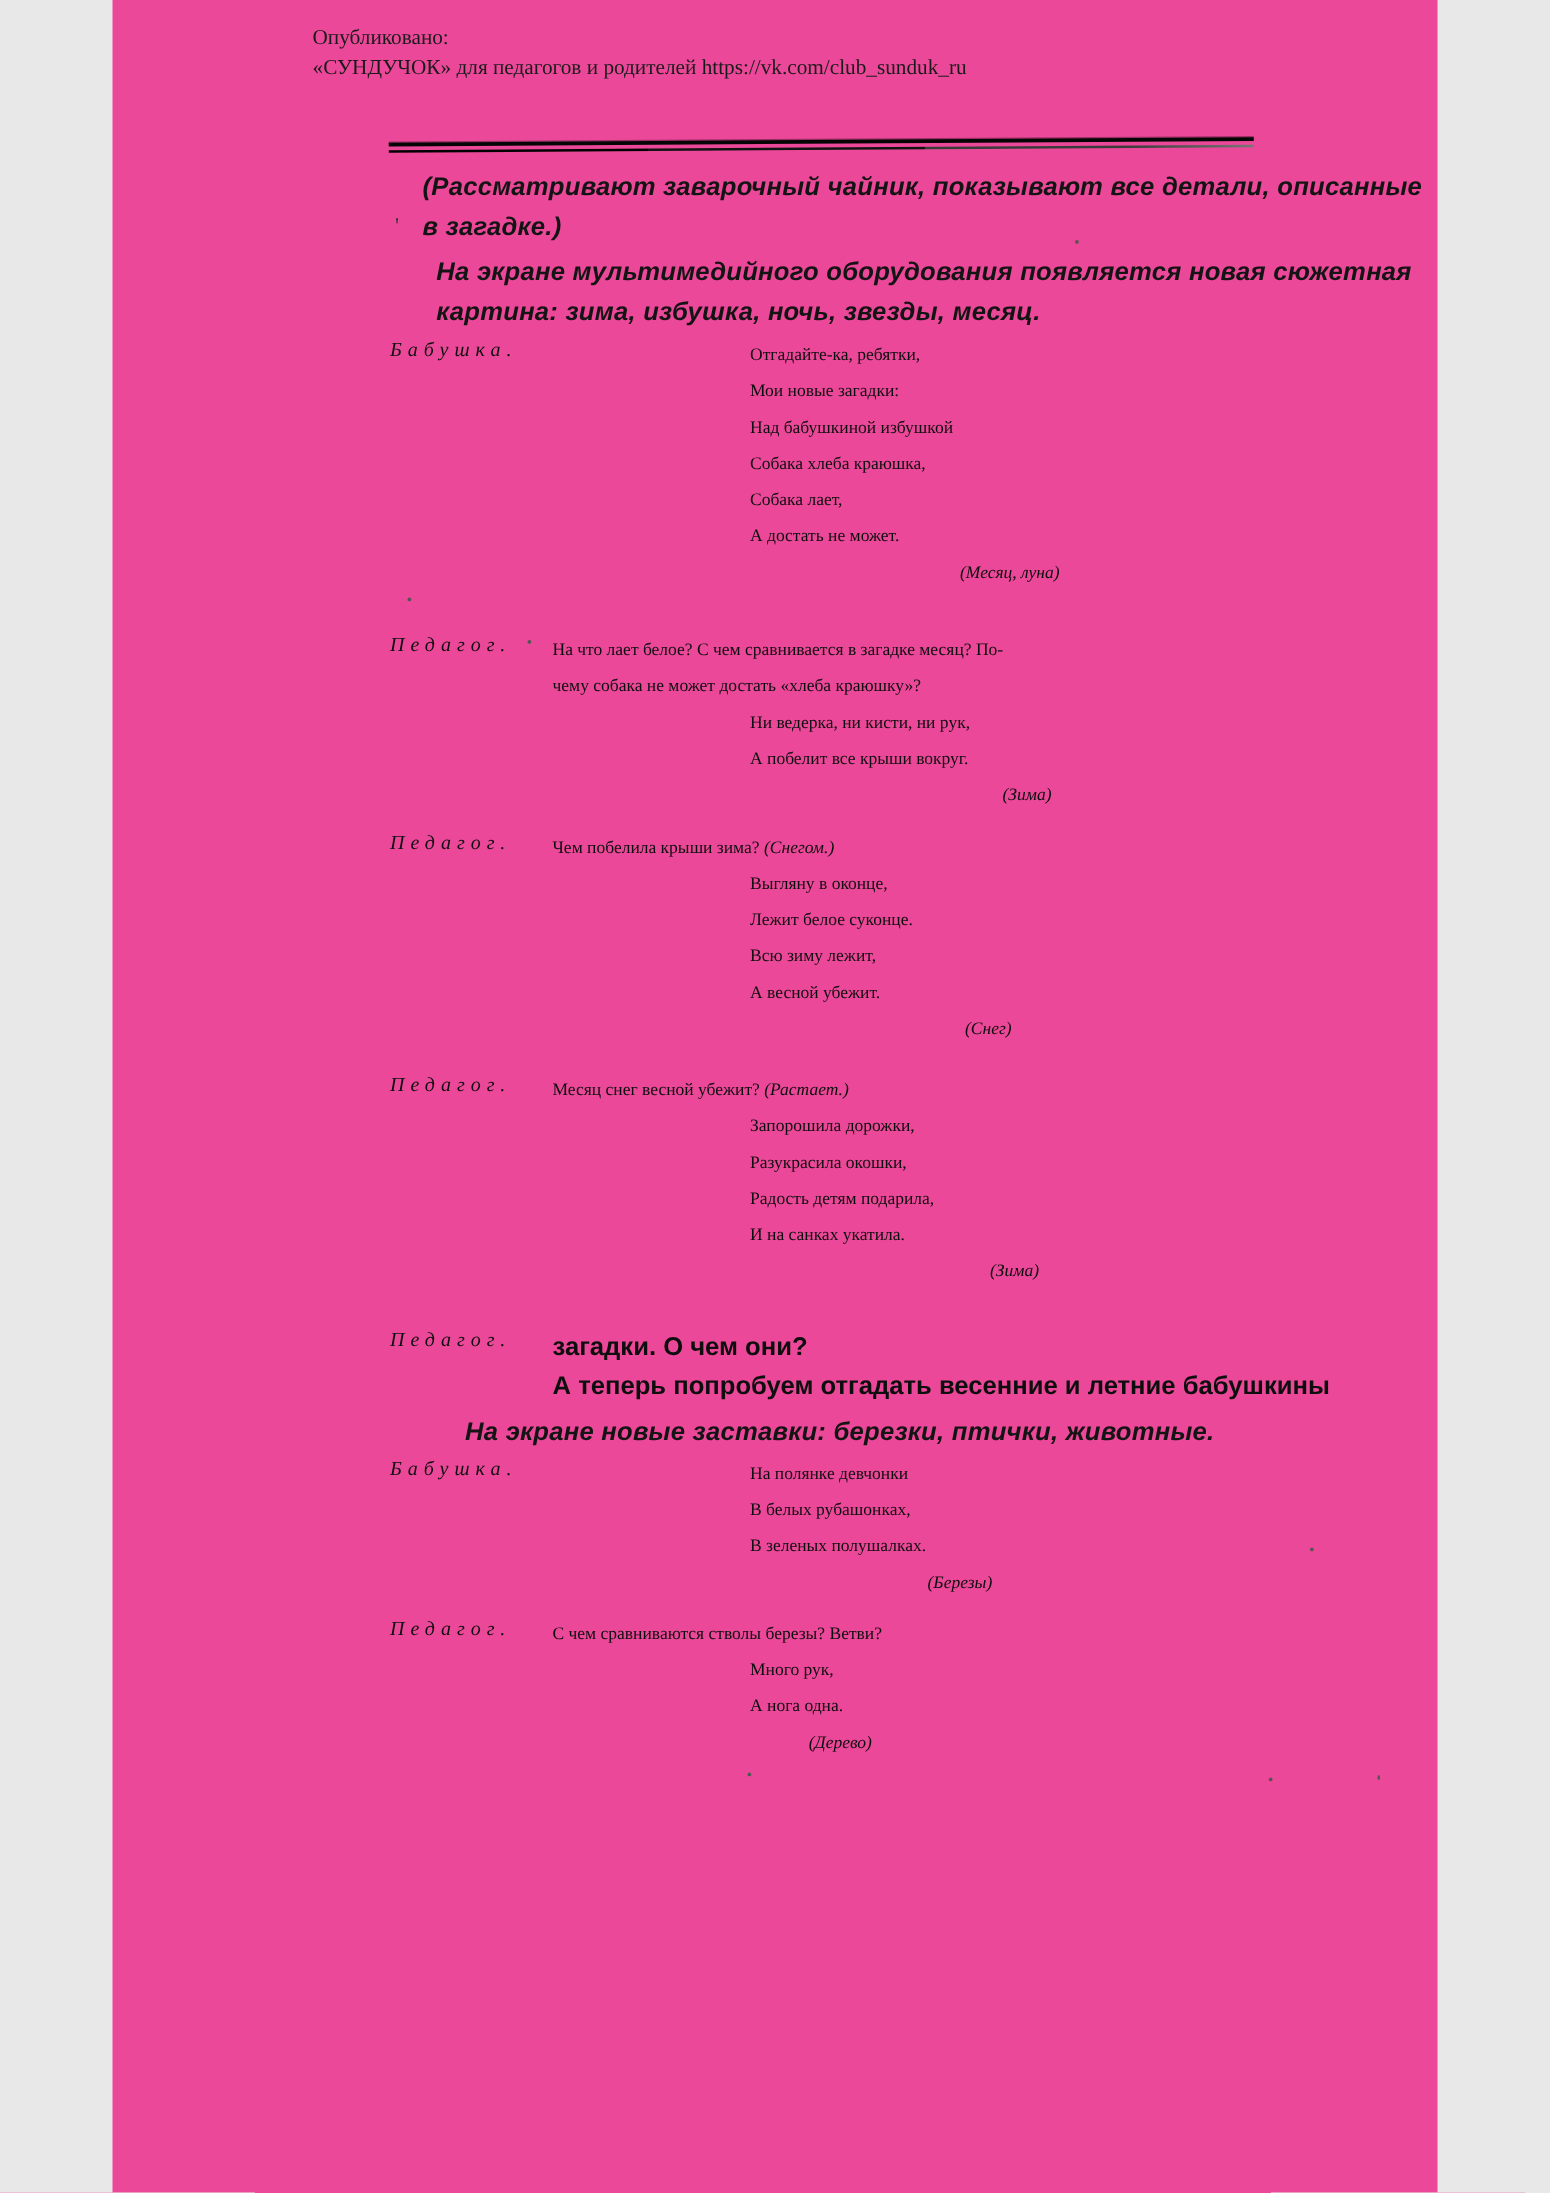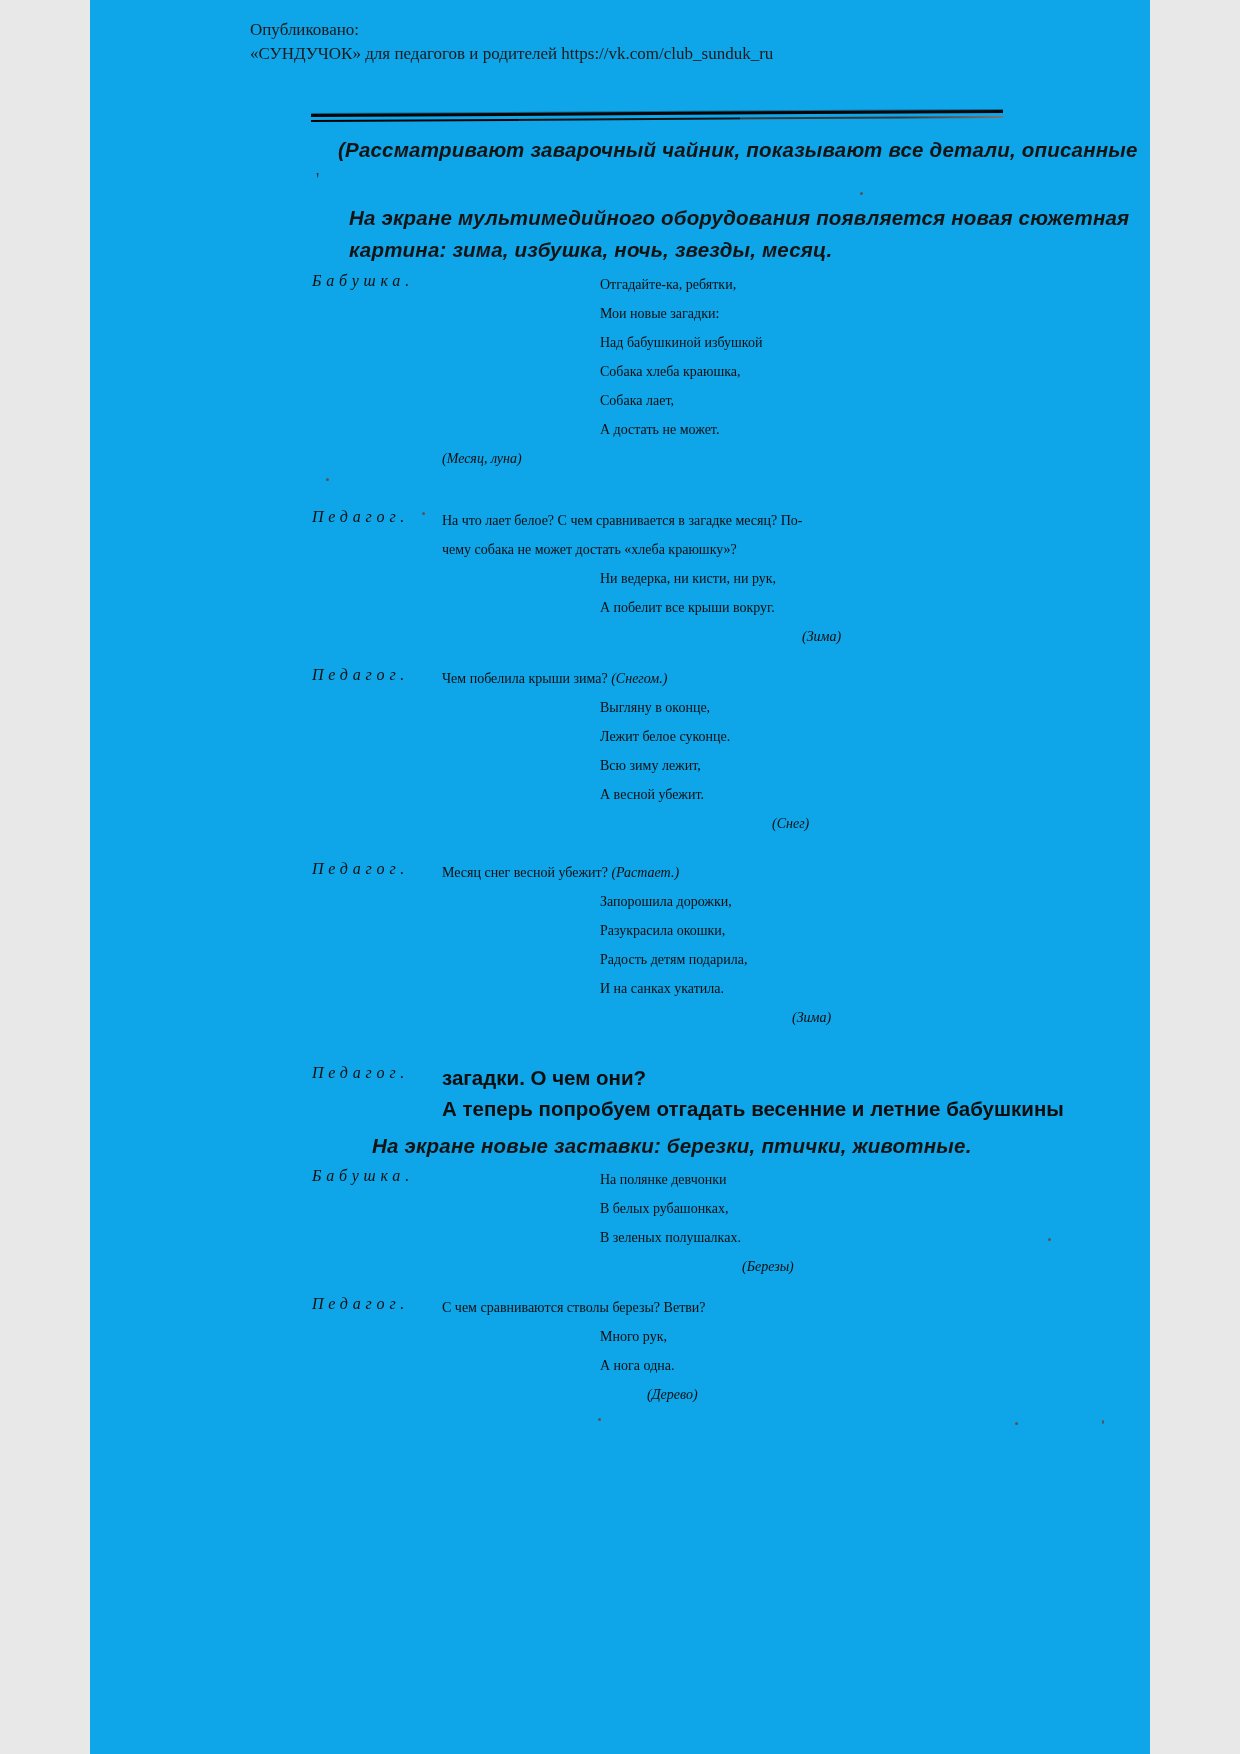--- a/index.html
+++ b/index.html
@@ -1,20 +1,20 @@
 <!DOCTYPE html>
 <html><head>
 <meta charset="utf-8">
 <style>
   html,body{margin:0;padding:0;background:#e8e8e8;}
   .sheet{
     position:relative;
     width:1060px;height:1754px;
     margin:0 auto;
-    background:#0ea5e9;
+    background:#ec4899;
     color:#101010;
     font-family:"Liberation Serif", serif;
     overflow:hidden;
   }
   
   .hdr{position:absolute;top:18px;left:160px;font-size:17px;line-height:24px;color:#1a1a1a;}
   
   .rule{position:absolute;top:112px;left:221px;width:692px;transform:rotate(-0.35deg);}
   .rule .r1{height:3px;background:#050505;margin-bottom:3px;
             box-shadow:0 -1px 0 rgba(0,0,0,.35);}
@@ -33,21 +33,21 @@
   .speaker{position:absolute;left:222px;top:2px;
            font-style:italic;font-size:16px;letter-spacing:.30em;color:#101010;}
   .speech{margin-left:352px;width:720px;font-size:14px;line-height:29px;color:#0e0e0e;}
   .sline{white-space:nowrap;}
   .sans-speech{font-family:"Liberation Sans", sans-serif;font-weight:700;font-size:20.5px;line-height:31px;}
   .stanza{margin-left:158px;}
   .pline{white-space:nowrap;}
   .answer{font-style:italic;white-space:nowrap;}
   .ians{font-style:italic;}
   
-  .ans-r1{} .ans-r2{margin-left:360px;}
+  .ans-r1{margin-left:326px;} .ans-r2{margin-left:360px;}
   .ans-r3{margin-left:330px;} .ans-r4{margin-left:350px;}
   .ans-r6{margin-left:300px;} .ans-r7{margin-left:205px;}
   
   .spk{position:absolute;background:#555;border-radius:50%;}
   .tick{position:absolute;background:#6a6a6a;}
   .apo{position:absolute;color:#333;font-size:18px;font-family:"Liberation Serif",serif;}
 </style>
 </head>
 <body>
 
@@ -58,20 +58,21 @@
     <div>«СУНДУЧОК» для педагогов и родителей https://vk.com/club_sunduk_ru</div>
   </div>
 
   <div class="rule">
     <div class="r1"></div>
     <div class="r2"></div>
   </div>
 
   <div class="sd sd-1">
     <div class="pl">(Рассматривают заварочный чайник, показывают все детали, описанные</div>
+    <div class="pl">в загадке.)</div>
   </div>
 
   <div class="sd sd-2">
     <div class="pl">На экране мультимедийного оборудования появляется новая сюжетная</div>
     <div class="pl">картина: зима, избушка, ночь, звезды, месяц.</div>
   </div>
 
   <div class="row row-1">
     <div class="speaker">Бабушка.</div>
     <div class="speech">

